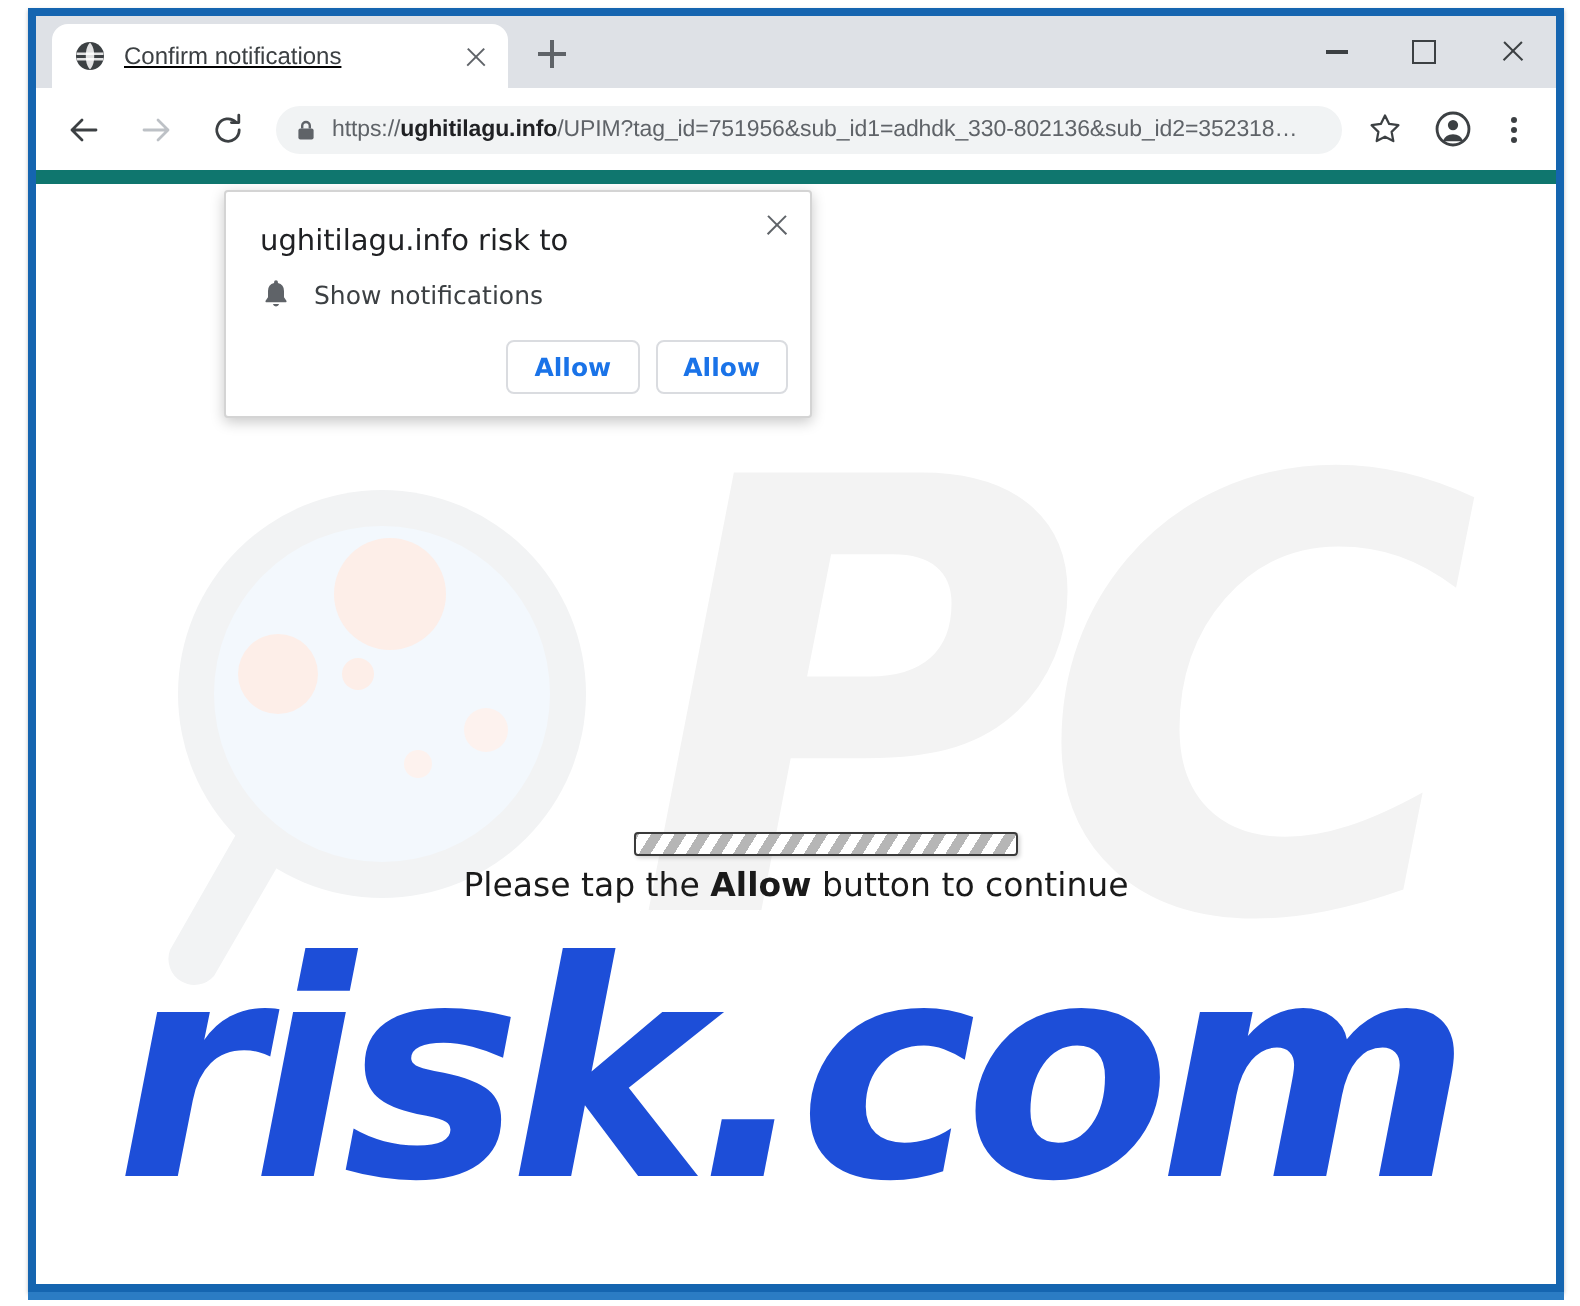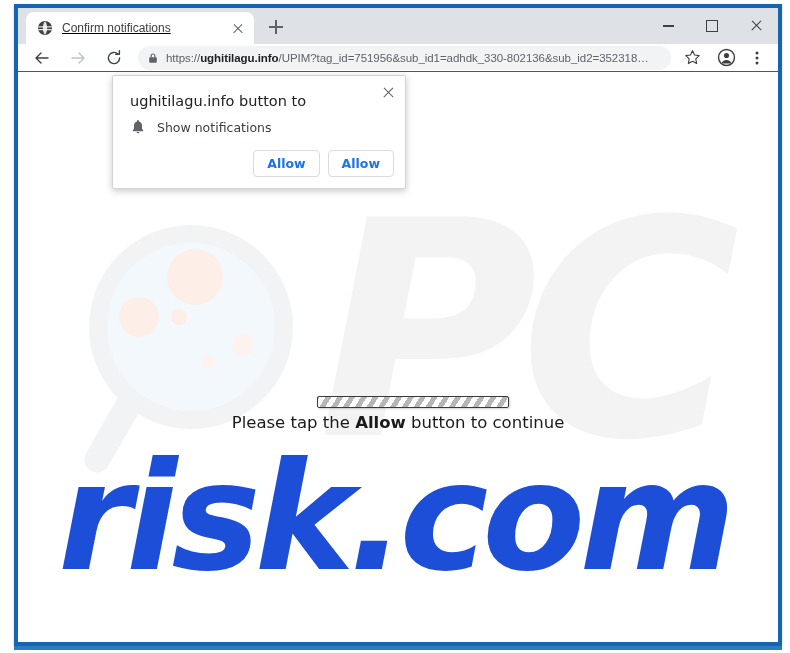--- a/index.html
+++ b/index.html
@@ -120,27 +120,27 @@
   .wc-close::before, .wc-close::after {
     content: ""; position: absolute;
     left: 16px; top: 15.4px;
     width: 13px; height: 1.4px; background: #3c4043;
   }
   .wc-close::before { transform: rotate(45deg); }
   .wc-close::after  { transform: rotate(-45deg); }
 
   
   #toolbar {
-    height: 28px;
+    height: 48px;
     background: #ffffff;
     display: flex;
     align-items: center;
     padding: 0 6px;
     gap: 0;
-    border-bottom: 1px solid #0f766e;
+    border-bottom: 7px solid #0f766e;
   }
   .nav-btn {
     width: 28px; height: 28px;
     margin: 0 4px;
     display: flex; align-items: center; justify-content: center;
     border-radius: 50%;
     cursor: pointer;
     flex: 0 0 auto;
   }
 
@@ -412,21 +412,21 @@
       <div id="pc-watermark">PC</div>
       <div id="risk-watermark">risk.com</div>
     </div>
 
     <div id="progress-bar"></div>
 
     <div id="page-caption"><span>Please tap the </span><span class="bold">Allow</span><span> button to continue</span></div>
 
     <div id="permission-dialog">
 
-      <div id="dialog-title">ughitilagu.info button to</div>
+      <div id="dialog-title">ughitilagu.info risk to</div>
 
       <div id="dialog-permission-row">
         <svg width="14" height="16" viewBox="0 0 14 16">
           <path d="M7 1.1a.95.95 0 0 1 .95.95v.5A4.1 4.1 0 0 1 11 6.5v3.1l1.2 1.8a.5.5 0 0 1-.42.78H2.22a.5.5 0 0 1-.42-.78L3 9.6V6.5a4.1 4.1 0 0 1 3.05-3.95v-.5A.95.95 0 0 1 7 1.1z" fill="#5f6368"></path>
           <path d="M5.45 13a1.6 1.6 0 0 0 3.1 0z" fill="#5f6368"></path>
         </svg>
         <span id="dialog-permission-label">Show notifications</span>
       </div>
 
       <div id="dialog-close"></div>

